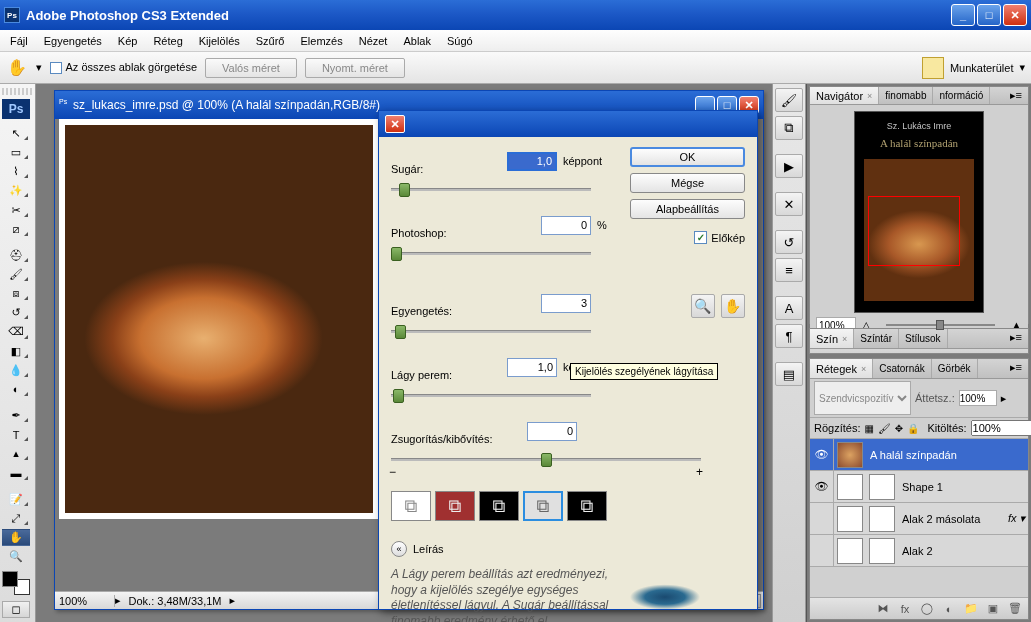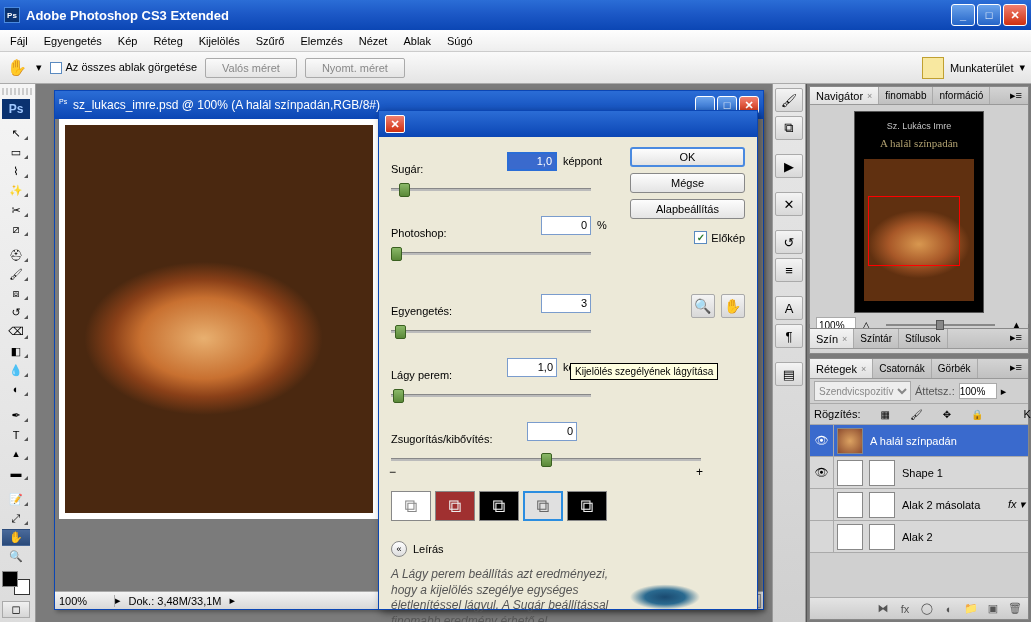--- a/index.html
+++ b/index.html
@@ -123,24 +123,24 @@
   radial-gradient(ellipse 60px 40px at 50% 60%,#d89850 0%,#a85828 50%,#603010 85%); }
 .nav-thumb .viewbox { position:absolute; left:14px; top:85px; width:92px; height:70px; border:1px solid #f00; }
 .nav-zoom-row { display:flex; align-items:center; gap:6px; width:100%; margin-top:4px; }
 .nav-zoom-row input { width:40px; height:16px; border:1px solid #aaa; font-size:10px; padding:0 2px; }
 .nav-slider { flex:1; height:14px; position:relative; }
 .nav-slider .tr { position:absolute; top:6px; left:10px; right:10px; height:2px; background:#888; }
 .nav-slider .th { position:absolute; top:2px; left:60px; width:8px; height:10px; background:#888; border:1px solid #555; }
 
 .layers-body { flex:1; background:#d0d0d0; display:flex; flex-direction:column; font-size:10px; }
 .lay-opts { display:flex; align-items:center; padding:2px 4px; gap:4px; border-bottom:1px solid #aaa; }
-.lay-opts select { font-size:10px; height:20px; border:1px solid #aaa; background:#eee; color:#888; }
+.lay-opts select { font-size:10px; height:34px; border:1px solid #aaa; background:#eee; color:#888; }
 .lay-opts .lbl { color:#555; }
 .lay-opts input { width:38px; height:16px; font-size:10px; border:1px solid #aaa; }
-.lock-row { display:flex; align-items:center; padding:2px 4px; gap:20px; border-bottom:1px solid #aaa; }
+.lock-row { display:flex; align-items:center; padding:2px 4px; gap:4px; border-bottom:1px solid #aaa; }
 .lock-ico { width:14px; height:14px; display:flex; align-items:center; justify-content:center; font-size:10px; }
 .layer-list { flex:1; overflow:auto; }
 .layer { display:flex; align-items:center; height:32px; border-bottom:1px solid #aaa; background:#d8d8d8; }
 .layer.sel { background:#3a6acd; color:#fff; }
 .layer .eye { width:24px; display:flex; align-items:center; justify-content:center; border-right:1px solid #aaa; height:100%; }
 .layer .thumb { width:26px; height:26px; margin:0 3px; border:1px solid #888; background:#fff; }
 .layer .mask { width:26px; height:26px; margin:0 3px; border:1px solid #888; background:#fff; }
 .layer .name { flex:1; padding:0 4px; }
 .layer .fx { width:20px; font-style:italic; }
 .th-checker { background:repeating-conic-gradient(#ccc 0 25%,#fff 0 50%) 0 0/8px 8px; }

